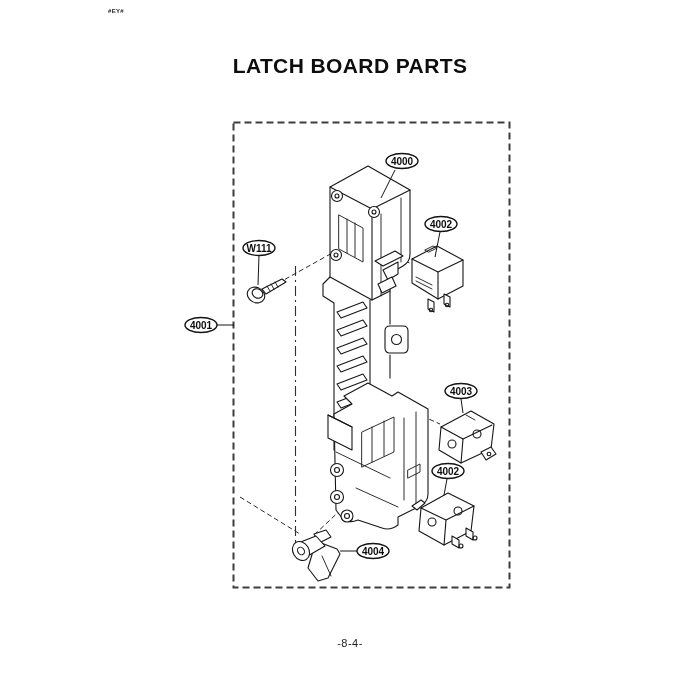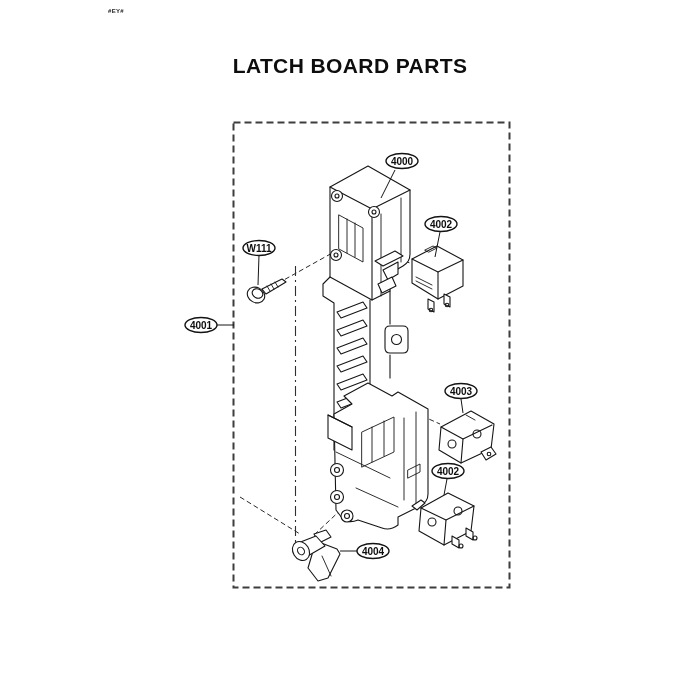--- a/index.html
+++ b/index.html
@@ -202,14 +202,15 @@
     </g>
 
     <g>
       <path class="leader" d="M340,551 L357,551"></path>
       <ellipse class="callout-ellipse" cx="373" cy="551" rx="16" ry="7.5"></ellipse>
       <text class="callout-text" x="373" y="554.5">4004</text>
     </g>
 
   </svg>
 
+  <div class="page-number">-8-4-</div>
 
 </div>
 
 </body></html>

